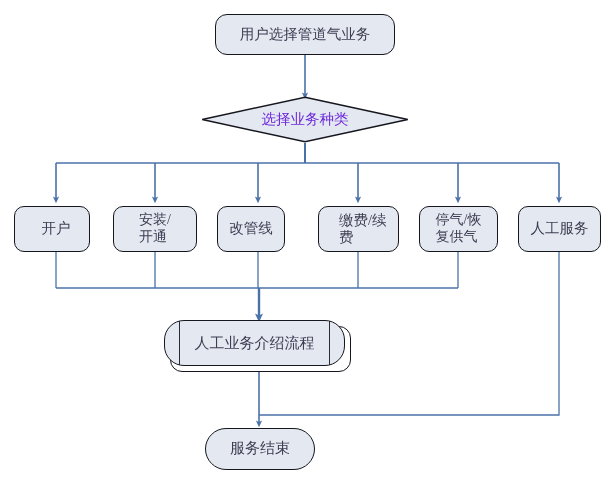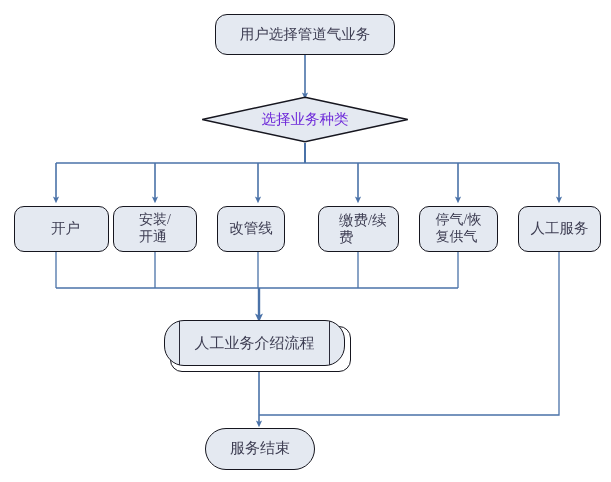--- a/index.html
+++ b/index.html
@@ -160,21 +160,21 @@
 
   <div class="node terminator-top" style="left:215px; top:14px; width:180px; height:41px;">用户选择管道气业务</div>
 
   <div class="decision-wrap" style="left:201px; top:96px; width:208px; height:47px;">
     <svg width="208" height="47" viewBox="0 0 208 47">
       <polygon points="104,1.2 206.8,23.5 104,45.8 1.2,23.5" fill="#e4e9f1" stroke="#16161f" stroke-width="1.4"></polygon>
     </svg>
     <div class="decision-label">选择业务种类</div>
   </div>
 
-  <div class="node task" style="left:14px; top:206px; width:95px; height:46px;padding-left:8px;">开户</div>
+  <div class="node task" style="left:14px; top:206px; width:76px; height:46px;padding-left:8px;">开户</div>
 
   <div class="node task two-line" style="left:113px; top:206px; width:84px; height:46px;">安装/
 开通</div>
 
   <div class="node task" style="left:217px; top:206px; width:68px; height:46px;">改管线</div>
 
   <div class="node task" style="left:318px; top:206px; width:81px; height:46px;padding-left:20px;">缴费/续费</div>
 
   <div class="node task two-line" style="left:419px; top:206px; width:79px; height:46px;">停气/恢
 复供气</div>

